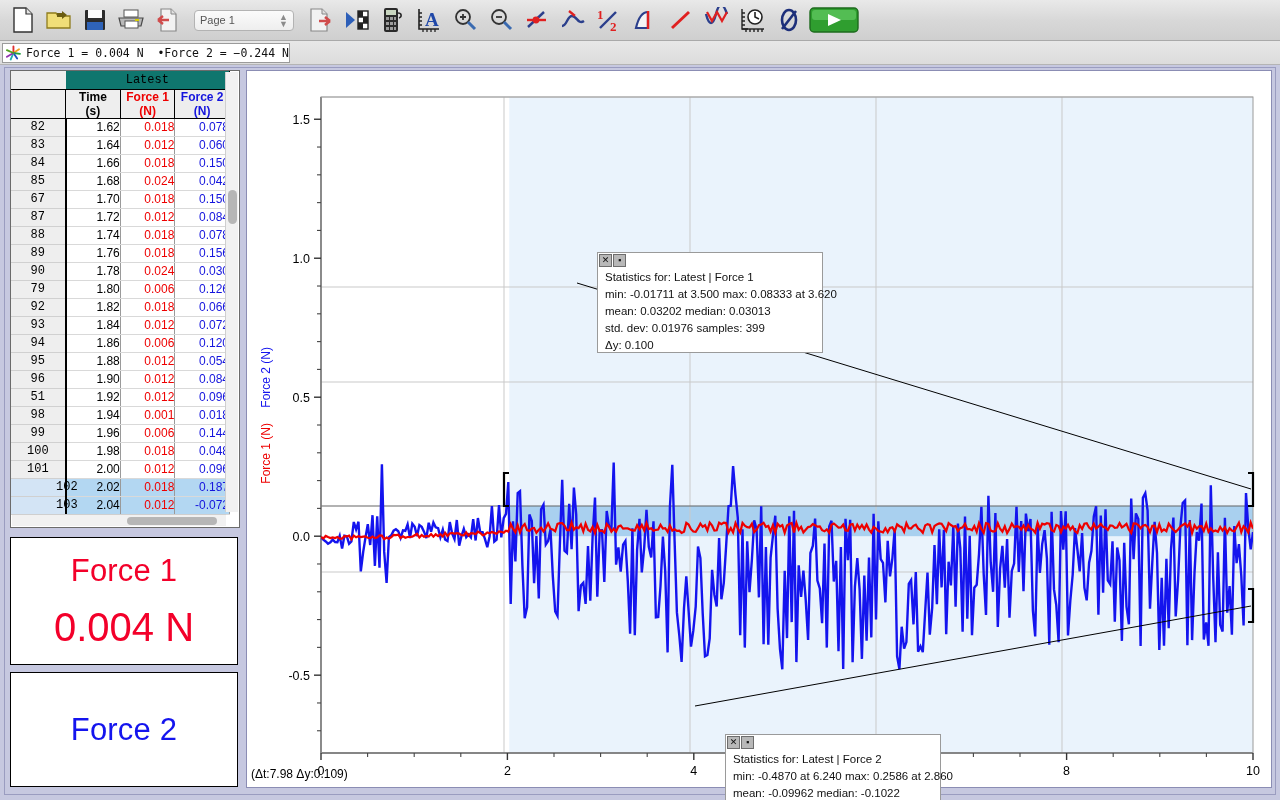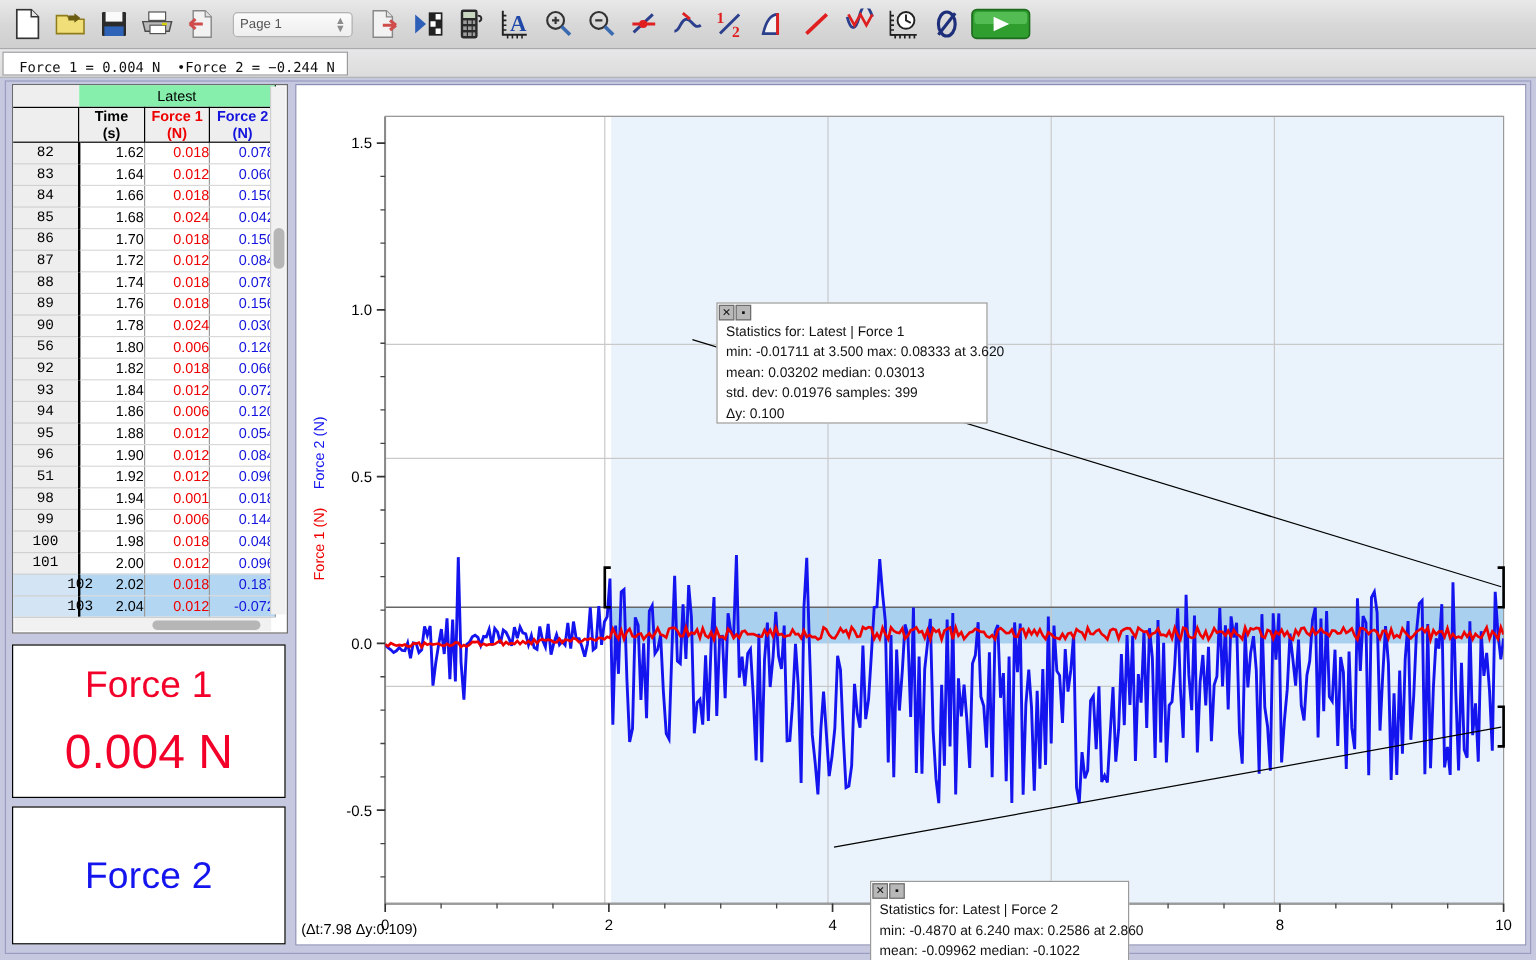--- a/index.html
+++ b/index.html
@@ -35,21 +35,21 @@
 
   
   .statusbar {
     position: absolute; left: 0; top: 41px; width: 1280px; height: 24px;
     background: linear-gradient(to bottom,#e7e7e7,#dcdcdc);
     border-bottom: 1px solid #b4b4b4;
   }
   .statusbox {
     position: absolute; left: 2px; top: 2px; height: 20px; width: 288px;
     background: #fff; border: 1px solid #9b9b9b;
-    display: flex; align-items: center; padding-left: 3px; gap: 5px; flex-direction: column;
+    display: flex; align-items: center; padding-left: 3px; gap: 5px;
   }
   .statustext {
     font-family: "DejaVu Sans Mono", monospace; font-size: 11.5px; color: #111;
     white-space: pre;
   }
 
   
   .frame {
     position: absolute; left: 0; top: 65px; width: 1280px; height: 735px;
     background: #c6c8e0;
@@ -60,22 +60,22 @@
   }
 
   
   .tablepanel {
     position: absolute; left: 10px; top: 70px; width: 230px; height: 458px;
     background: #fff; border: 1px solid #6b6b6b;
   }
   table.dt { border-collapse: collapse; width: 219px; table-layout: fixed; }
   table.dt td, table.dt th { font-size: 12px; padding: 0; height: 18px; }
   .hdr-latest {
-    background: #86efac; border: 1px solid #000; border-top: none; border-left: none;
-    text-align: center; font-weight: normal; color: #000; font-size: 12px;
+    background: #0f766e; border: 1px solid #000; border-top: none; border-left: none;
+    text-align: center; font-weight: normal; color: #000; font-size: 12px; font-family: Liberation Mono, monospace;
   }
   .hdr-col {
     background: #eeeeee; border: 1px solid #000; border-top: none;
     text-align: center; font-size: 12px; line-height: 14px; padding: 1px 0 2px;
   }
   .hdr-blank { background: #eeeeee; border-bottom: 1px solid #000; }
   .rownum {
     background: #eeeeee; border-right: 2px solid #000; border-bottom: 1px solid #d0d0d0;
     text-align: center; font-size: 12px; color: #000; width: 34px; font-family: Liberation Mono, monospace;
   }
@@ -385,21 +385,21 @@
             <td class="cell c-f1">0.018</td>
             <td class="cell c-f2">0.150</td>
           </tr>
           <tr>
             <td class="rownum">85</td>
             <td class="cell c-time">1.68</td>
             <td class="cell c-f1">0.024</td>
             <td class="cell c-f2">0.042</td>
           </tr>
           <tr>
-            <td class="rownum">86</td>
+            <td class="rownum">67</td>
             <td class="cell c-time">1.70</td>
             <td class="cell c-f1">0.018</td>
             <td class="cell c-f2">0.150</td>
           </tr>
           <tr>
             <td class="rownum">87</td>
             <td class="cell c-time">1.72</td>
             <td class="cell c-f1">0.012</td>
             <td class="cell c-f2">0.084</td>
           </tr>
@@ -415,21 +415,21 @@
             <td class="cell c-f1">0.018</td>
             <td class="cell c-f2">0.156</td>
           </tr>
           <tr>
             <td class="rownum">90</td>
             <td class="cell c-time">1.78</td>
             <td class="cell c-f1">0.024</td>
             <td class="cell c-f2">0.030</td>
           </tr>
           <tr>
-            <td class="rownum">56</td>
+            <td class="rownum">79</td>
             <td class="cell c-time">1.80</td>
             <td class="cell c-f1">0.006</td>
             <td class="cell c-f2">0.126</td>
           </tr>
           <tr>
             <td class="rownum">92</td>
             <td class="cell c-time">1.82</td>
             <td class="cell c-f1">0.018</td>
             <td class="cell c-f2">0.066</td>
           </tr>

